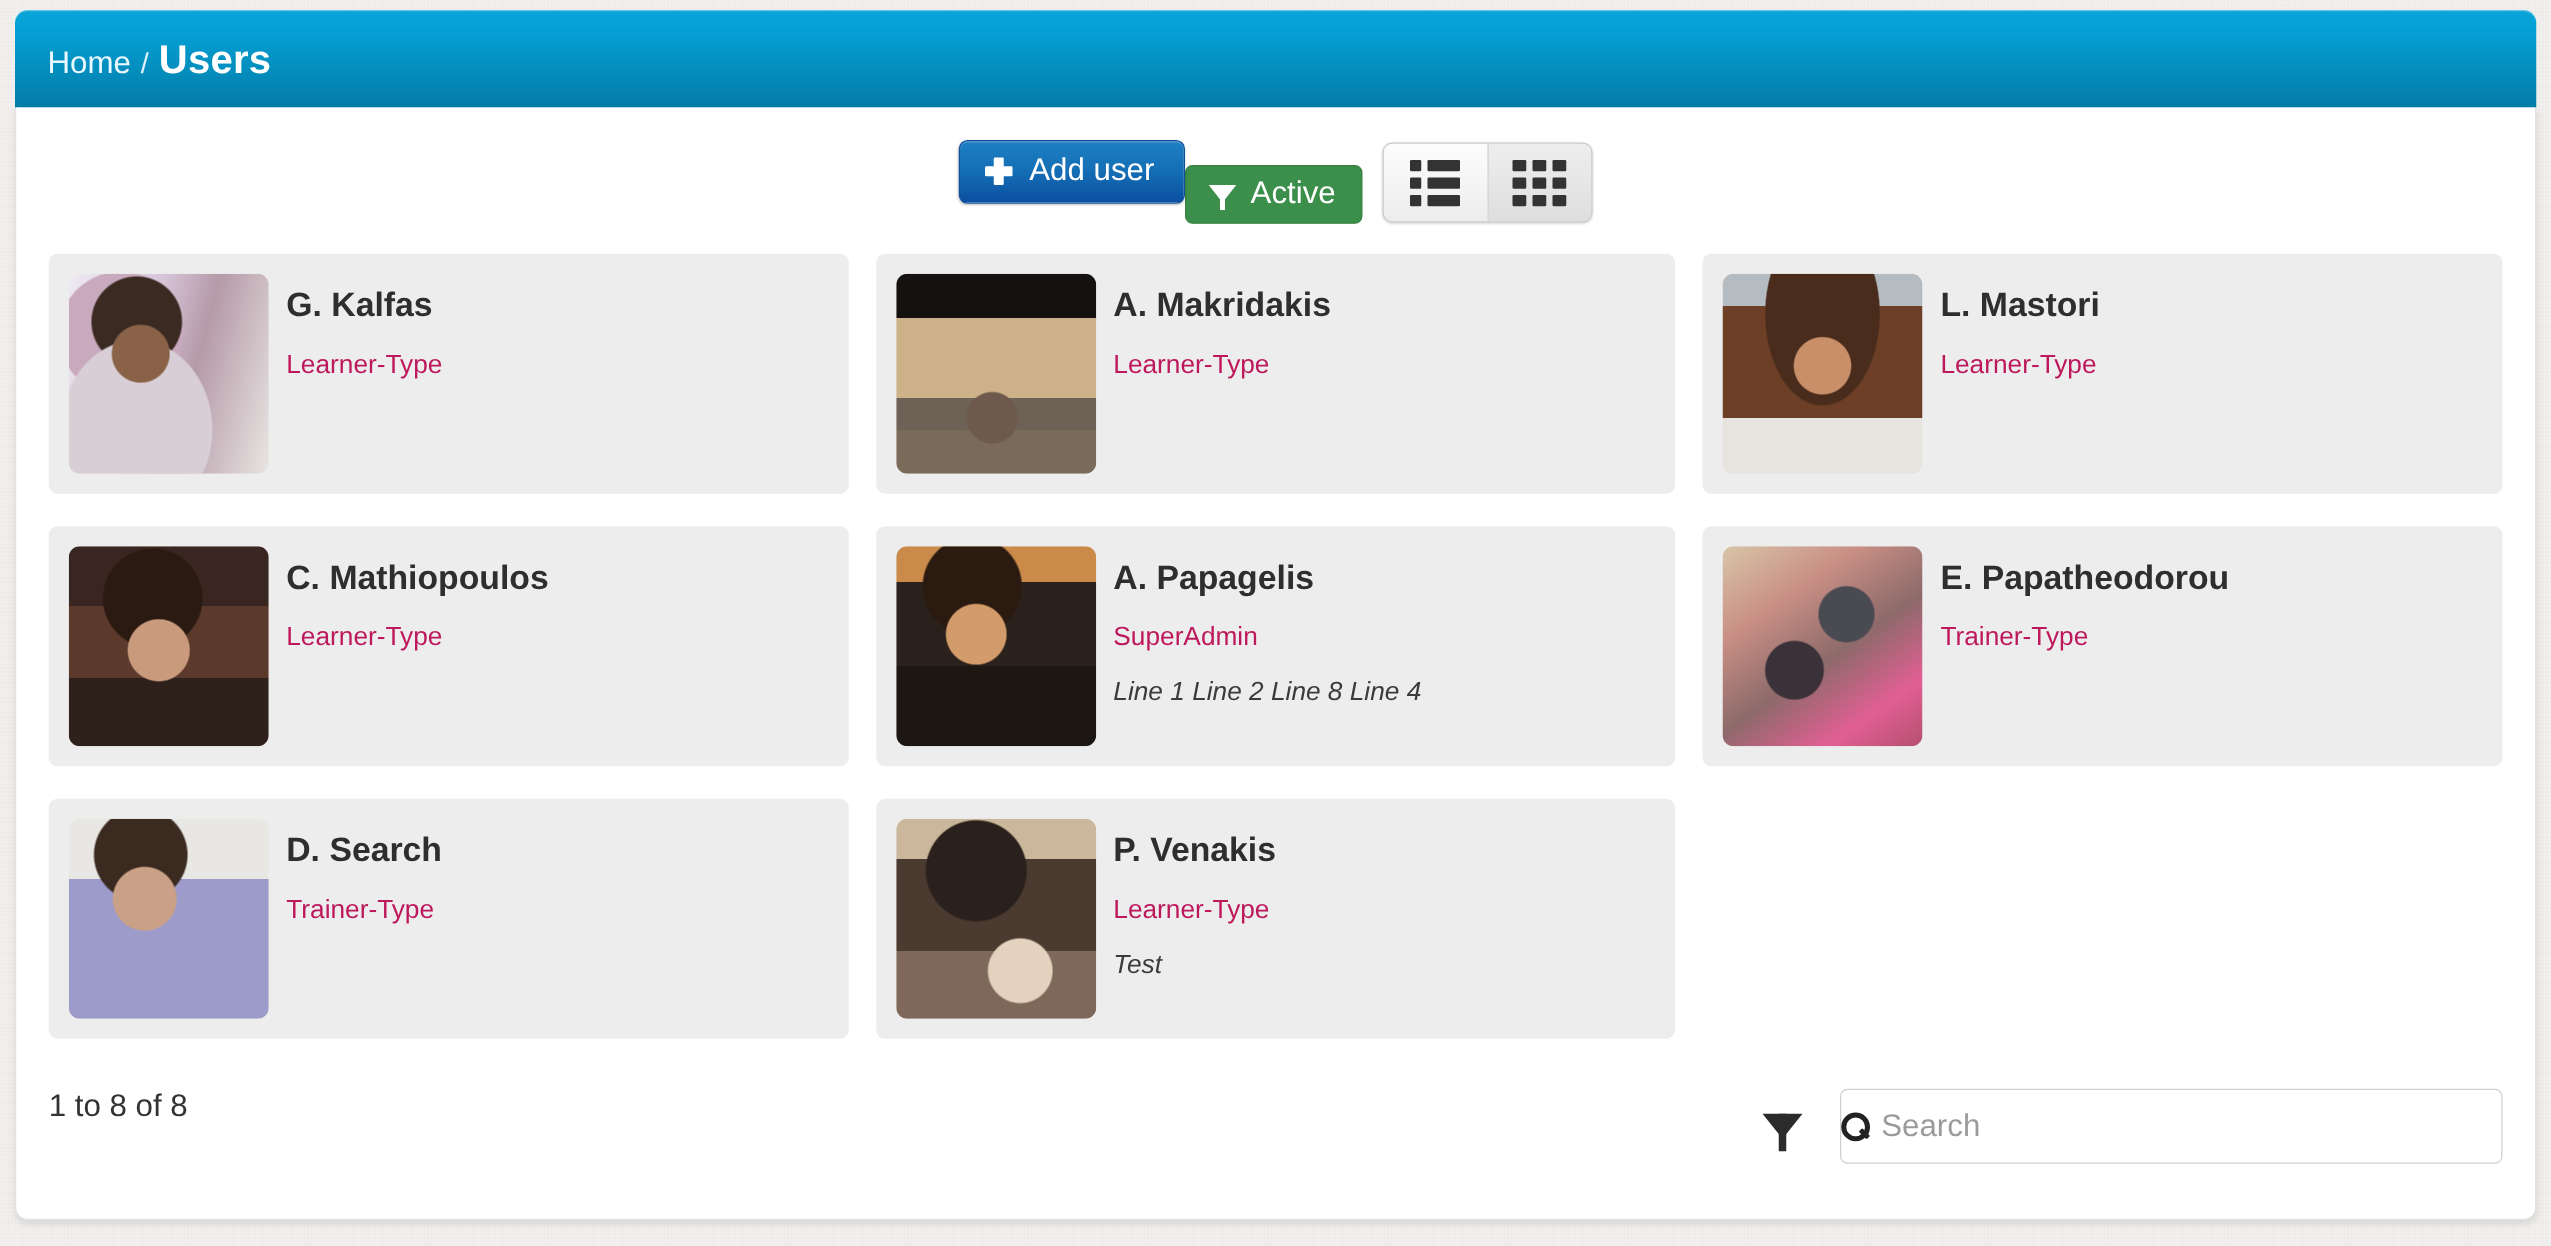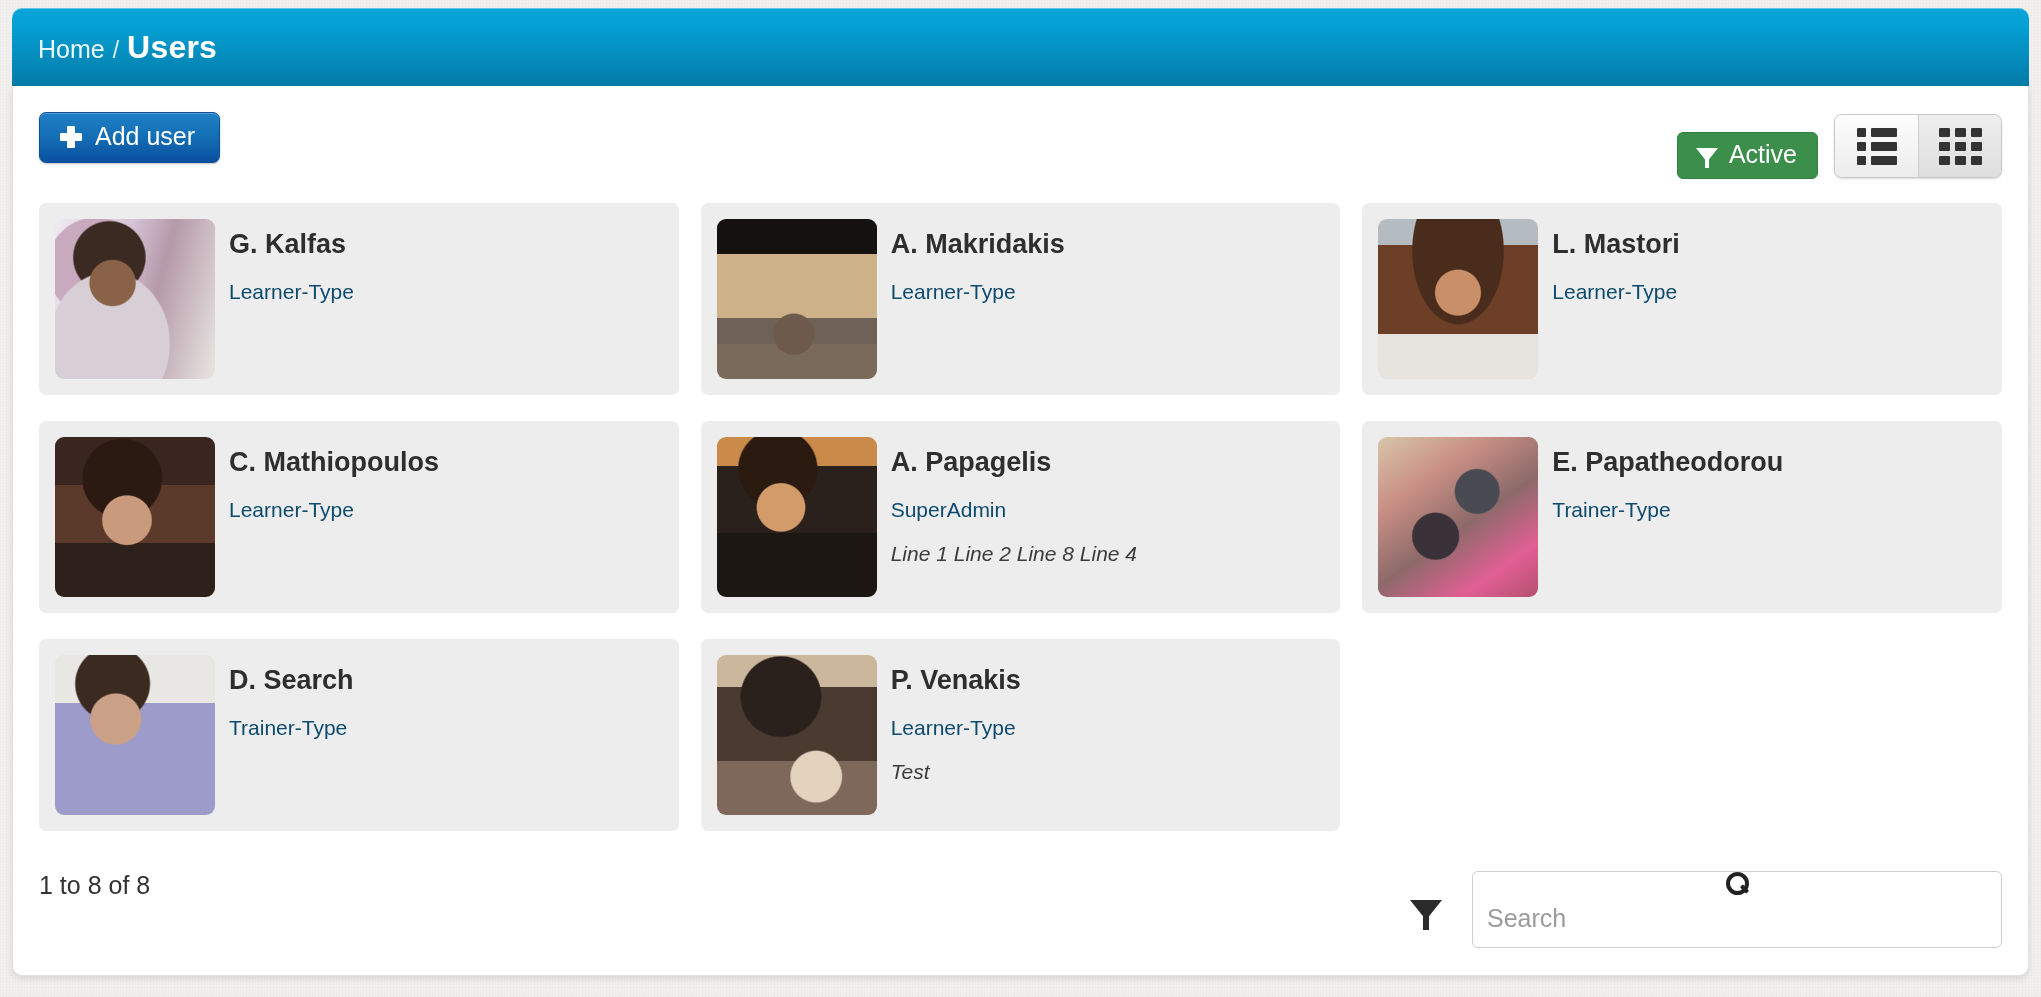--- a/index.html
+++ b/index.html
@@ -71,21 +71,21 @@
     box-shadow: 0 3px 6px rgba(0,0,0,0.10);
     padding: 0 0 20px 0;
     min-height: 890px;
     position: relative;
   }
 
   
   .toolbar {
     display: flex;
     align-items: flex-start;
-    justify-content: space-between;
+    justify-content: center;
     padding: 26px 26px 0 26px;
   }
 
   .btn-add {
     background: linear-gradient(to bottom, #1e7fc4 0%, #1570b6 45%, #0b4fa0 100%);
     border: 1px solid #0e4f97;
     border-radius: 7px;
     color: #fff;
     font-size: 25px;
     font-weight: 400;
@@ -206,21 +206,21 @@
   }
   .card-name {
     font-size: 27px;
     font-weight: 700;
     color: #2e2e2e;
     margin-bottom: 20px;
     white-space: nowrap;
   }
   .card-role {
     font-size: 21px;
-    color: #0c4a6e;
+    color: #be185d;
     font-weight: 400;
     margin-bottom: 20px;
   }
   .card-extra {
     font-size: 21px;
     color: #3b3b3b;
     font-style: italic;
   }
 
   
@@ -284,29 +284,28 @@
   }
   .funnel-dark::after {
     content: "";
     position: absolute;
     top: -20px; left: -3px;
     width: 6px; height: 30px;
     background: #2b2b2b;
   }
   .searchbox {
     width: 530px;
-    height: 77px;
+    height: 60px;
     border: 1px solid #cfcfcf;
     border-radius: 6px;
     background: #fff;
     display: flex;
     align-items: center;
     gap: 10px;
-    padding: 0 14px;
-    flex-direction: column;
+    padding: 0 0;
   }
   .mag {
     position: relative;
     width: 22px; height: 22px;
     flex: 0 0 22px;
   }
   .mag::before {
     content: "";
     position: absolute;
     left: 0; top: 0;

